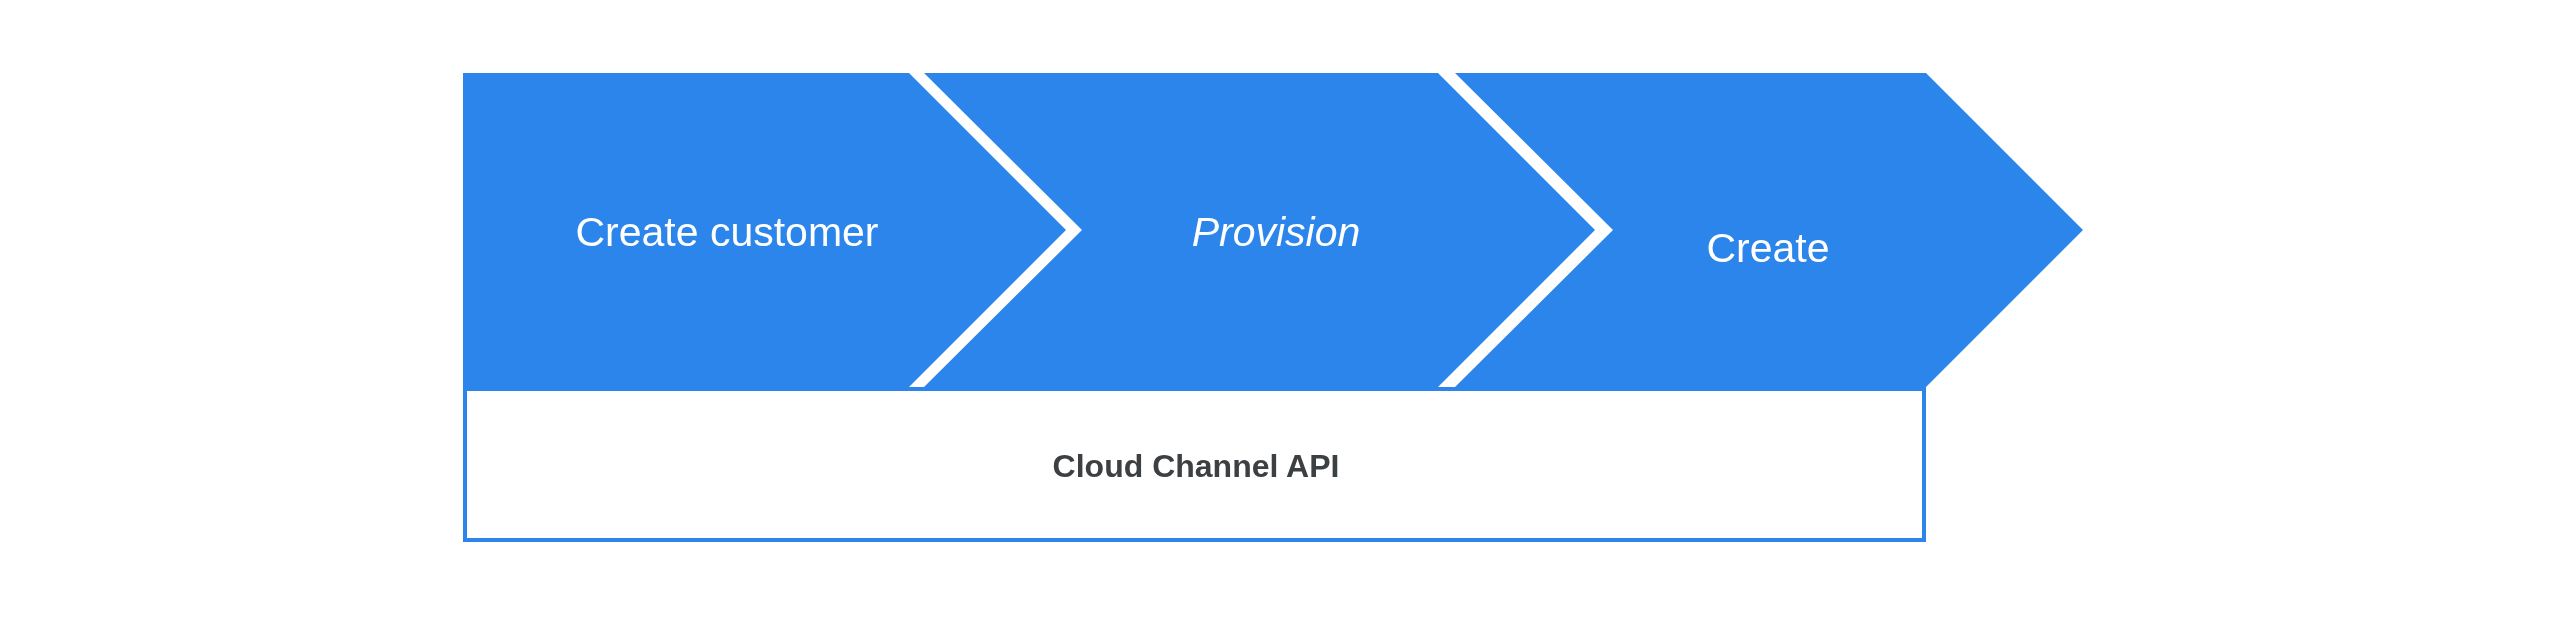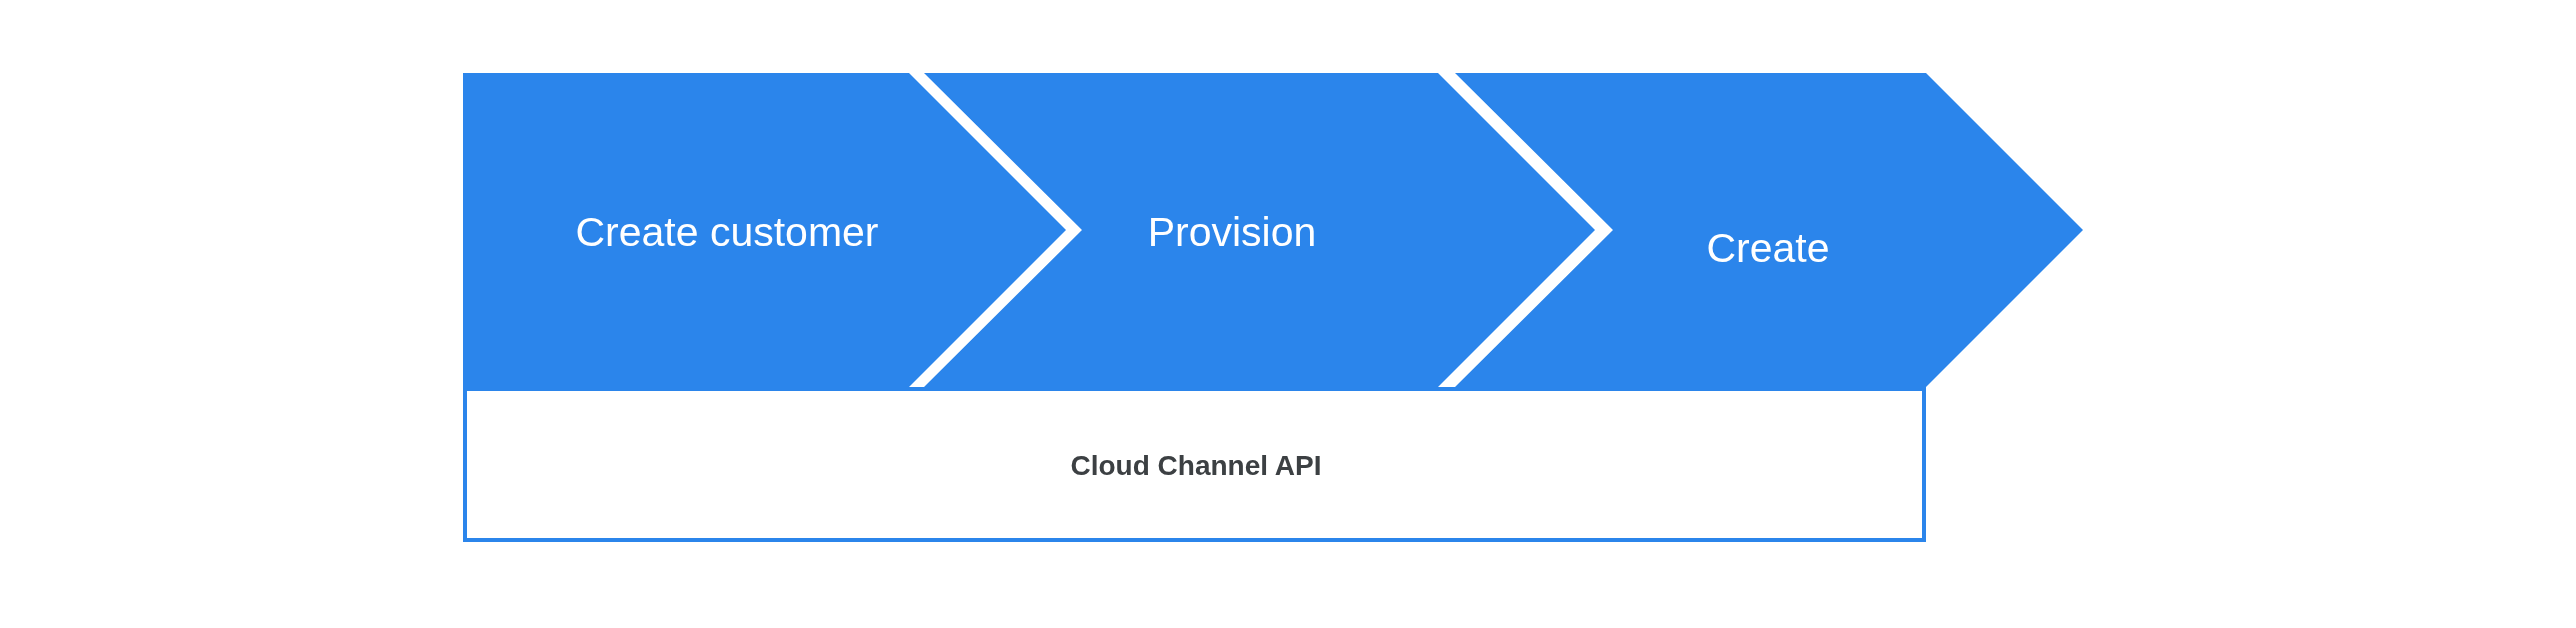--- a/index.html
+++ b/index.html
@@ -55,29 +55,29 @@
     transform: translate(-50%, -50%);
     color: #ffffff;
     font-size: 41px;
     line-height: 52px;
     text-align: center;
     white-space: nowrap;
     font-weight: 400;
   }
   .step-label span { display: block; }
   .label1 { left: 727px;  top: 232px; }
-  .label2 { left: 1232px; top: 232px; }
+  .label2 { left: 1276px; top: 232px; font-style: italic; }
   .label3 { left: 1768px; top: 248px; }
   .api-label {
     position: absolute;
     left: 1196px;
     top: 466px;
     transform: translate(-50%, -50%);
     color: #3C4043;
-    font-size: 28px;
+    font-size: 32px;
     font-weight: 700;
     white-space: nowrap;
     text-align: center;
   }
 </style>
 </head>
 <body>
 
 <div class="stage">
 

